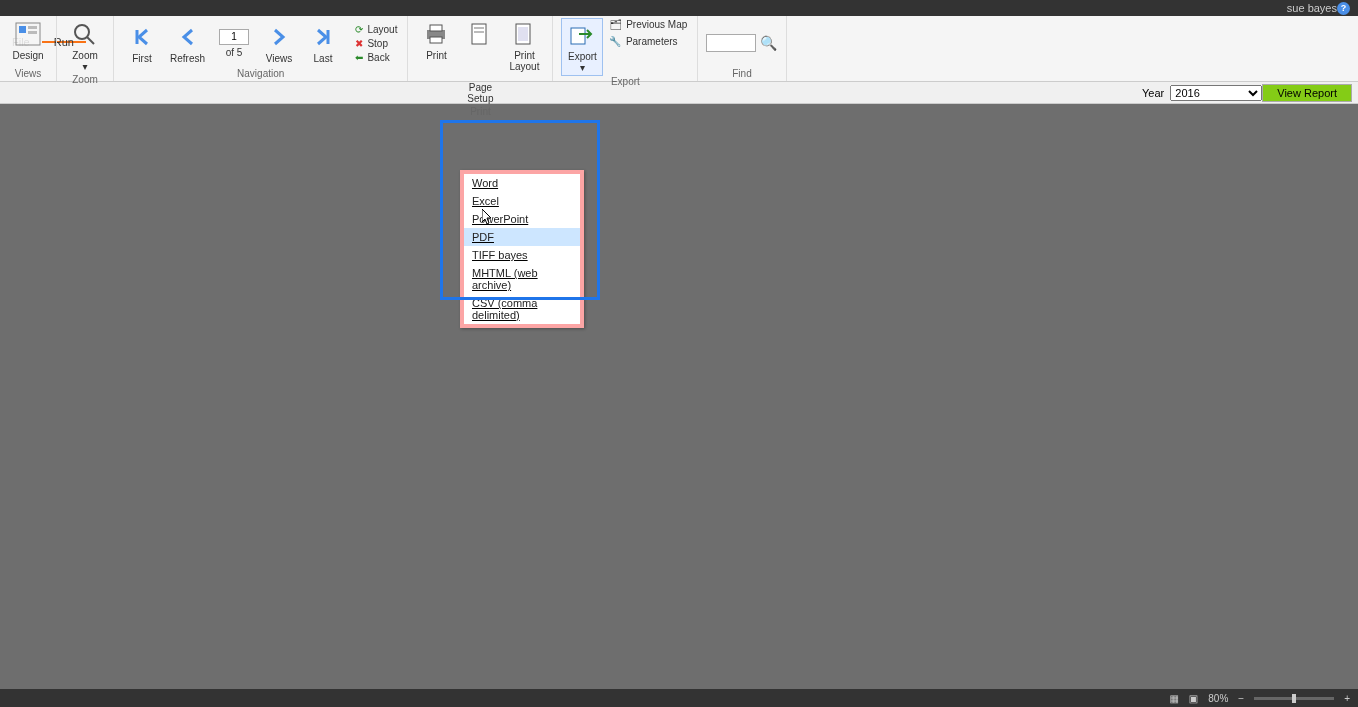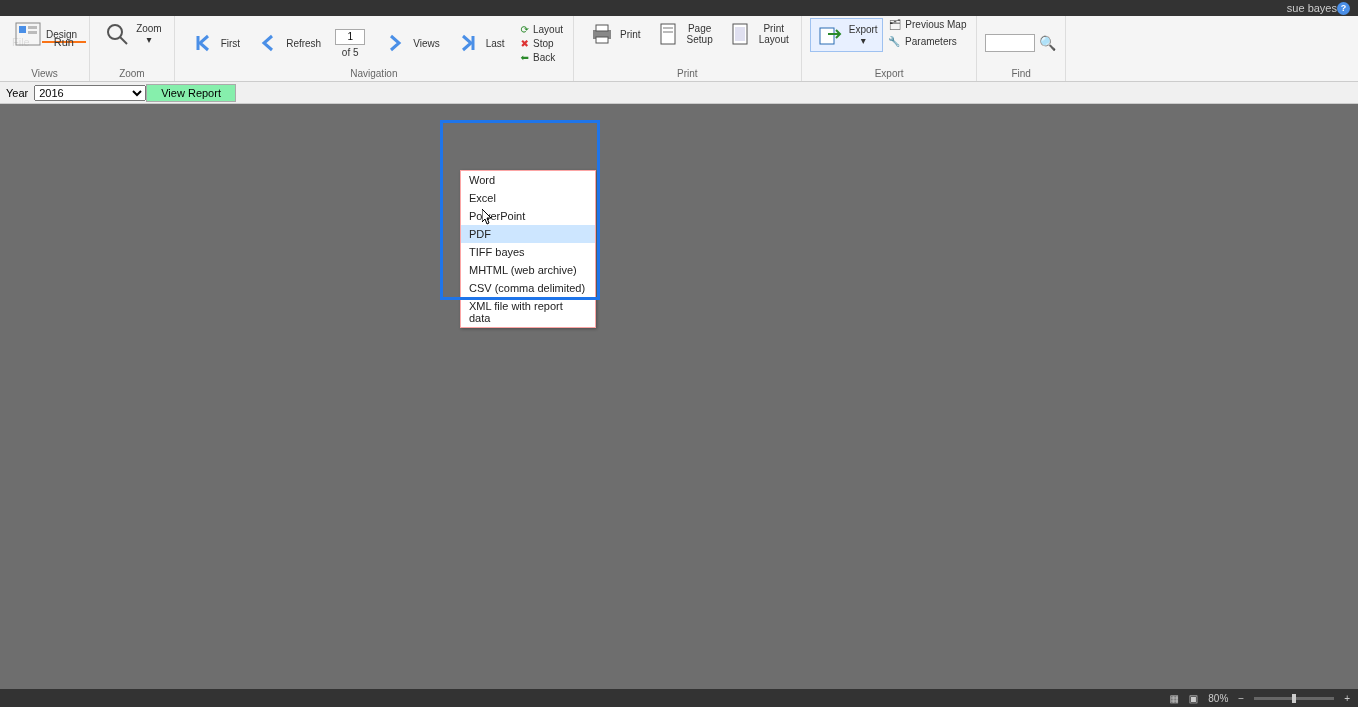--- a/index.html
+++ b/index.html
@@ -7,35 +7,35 @@
   .topbar { background:#333; color:#ccc; height:16px; display:flex; align-items:center; justify-content:space-between;}
   .tabs { display:flex; height:16px;}
   .tab { padding:1px 12px; font-size:11px; color:#ddd; display:flex; align-items:center; cursor:pointer;margin-top:41px;}
   .tab.active { background:#f97316; color:#333;}
   .topright { display:flex; align-items:flex-start; padding-right:8px;}
   .help-icon { width:13px;height:13px;border-radius:50%;background:#4a8fe7;color:#fff;display:flex;align-items:center;justify-content:center;font-size:9px;font-weight:bold;}
   .ribbon { background:#f5f5f5; height:66px; display:flex; border-bottom:1px solid #ccc;}
   .group { border-right:1px solid #ddd; padding:2px 8px 0 8px; display:flex; flex-direction:column; justify-content:space-between; align-items:center;}
   .group-label { font-size:10px; color:#666; text-align:center; padding-bottom:2px;}
   .group-body { display:flex; align-items:flex-start; gap:4px; flex:1;}
-  .big-btn { display:flex; flex-direction:row; align-items:center; gap:2px; padding:2px 4px; cursor:pointer;}
+  .big-btn { display:flex; flex-direction:column; align-items:center; gap:2px; padding:2px 4px; cursor:pointer;}
   .big-btn .icon-slot { width:32px;height:28px;display:flex;align-items:center;justify-content:center;}
   .big-btn .lbl { font-size:10px; color:#333; text-align:center; line-height:1.1;}
   .small-btn { display:flex; align-items:center; gap:4px; padding:1px 2px; cursor:pointer; font-size:10px; color:#333;}
   .nav-pageinput { display:flex; align-items:center; gap:4px; font-size:10px; color:#333; padding:0 6px;}
   .nav-pageinput input { width:30px; height:16px; font-size:10px; text-align:center; border:1px solid #aaa;}
   .highlight-box { position:absolute; border:3px solid #1f75ea; pointer-events:none;}
   .export-highlight { top:16px; left:440px; width:160px; height:180px;}
-  .dropdown-menu { position:absolute; top:66px; left:460px; width:136px; background:#fff; border:1px solid #fca5a5; box-shadow:1px 1px 3px rgba(0,0,0,.3);}
+  .dropdown-menu { position:absolute; top:66px; left:460px; width:124px; background:#fff; border:4px solid #fca5a5; box-shadow:1px 1px 3px rgba(0,0,0,.3);text-decoration:underline;}
   .dropdown-item { padding:3px 8px; font-size:11px; color:#222; cursor:pointer;}
   .dropdown-item.hover { background:#cde6ff;}
-  .params-bar { background:#f0f0f0; border-bottom:1px solid #ccc; height:22px; display:flex; align-items:center; justify-content:flex-start; padding:0 6px;}
+  .params-bar { background:#f0f0f0; border-bottom:1px solid #ccc; height:22px; display:flex; align-items:center; justify-content:flex-end; padding:0 6px;}
   .params-left { display:flex; align-items:center; gap:6px;}
-  .params-left select { font-size:11px; width:112px;}
-  .view-report-btn { background:#86efac; border:1px solid #aaa; padding:2px 14px; font-size:11px; cursor:pointer;}
+  .params-left select { font-size:11px; width:92px;}
+  .view-report-btn { background:#84cc16; border:1px solid #aaa; padding:2px 14px; font-size:11px; cursor:pointer;}
   .canvas { position:relative; flex:1; overflow:auto; background:#6e6e6e;}
   .statusbar { position:fixed; bottom:0; left:0; right:0; height:18px; background:#333; color:#ccc; display:flex; align-items:center; justify-content:flex-end; padding:0 8px; gap:10px; font-size:10px;}
   .zoom-slider { width:80px; height:3px; background:#666; position:relative;}
   .zoom-slider .thumb { position:absolute; top:-3px; left:38px; width:4px; height:9px; background:#ccc;}
   .cursor { position:absolute; width:12px; height:16px; pointer-events:none;}
   .find-input { width:50px; height:18px; border:1px solid #aaa; background:#fff;}
   .wrapper { position:relative; height:calc(100% - 16px - 66px - 22px - 18px);}
   svg { display:block;}
 </style>
 </head>
@@ -159,21 +159,21 @@
         <div class="lbl">Print</div>
       </div>
       <div class="big-btn">
         <div class="icon-slot">
             <svg width="20" height="22">
               <rect x="2" y="1" width="14" height="20" fill="#fff" stroke="#555"></rect>
               <rect x="4" y="4" width="10" height="2" fill="#bbb"></rect>
               <rect x="4" y="8" width="10" height="2" fill="#bbb"></rect>
             </svg>
           </div>
-        <div class="lbl" style="white-space:pre;">Page
+        <div class="lbl" style="white-space:pre;margin-top:32px;">Page
 Setup</div>
       </div>
       <div class="big-btn">
         <div class="icon-slot">
             <svg width="20" height="22">
               <rect x="2" y="1" width="14" height="20" fill="#fff" stroke="#555"></rect>
               <rect x="4" y="4" width="10" height="14" fill="#e0e0f0"></rect>
             </svg>
           </div>
         <div class="lbl" style="white-space:pre;">Print
@@ -231,21 +231,20 @@
 </div>
 
 <div class="dropdown-menu" id="export-menu">
       <div class="dropdown-item">Word</div>
       <div class="dropdown-item">Excel</div>
       <div class="dropdown-item">PowerPoint</div>
       <div class="dropdown-item hover">PDF</div>
       <div class="dropdown-item">TIFF bayes</div>
       <div class="dropdown-item">MHTML (web archive)</div>
       <div class="dropdown-item">CSV (comma delimited)</div>
-      <div class="dropdown-item">XML file with report data</div>
     </div>
 
 <div class="highlight-box export-highlight"></div>
 
 <div class="cursor" style="top:105px;left:482px;">
   <svg width="12" height="16">
         <path d="M0 0 L0 13 L3 10 L5 15 L7 14 L5 9 L9 9 Z" fill="#fff" stroke="#000"></path>
       </svg>
 </div>
 </div>

